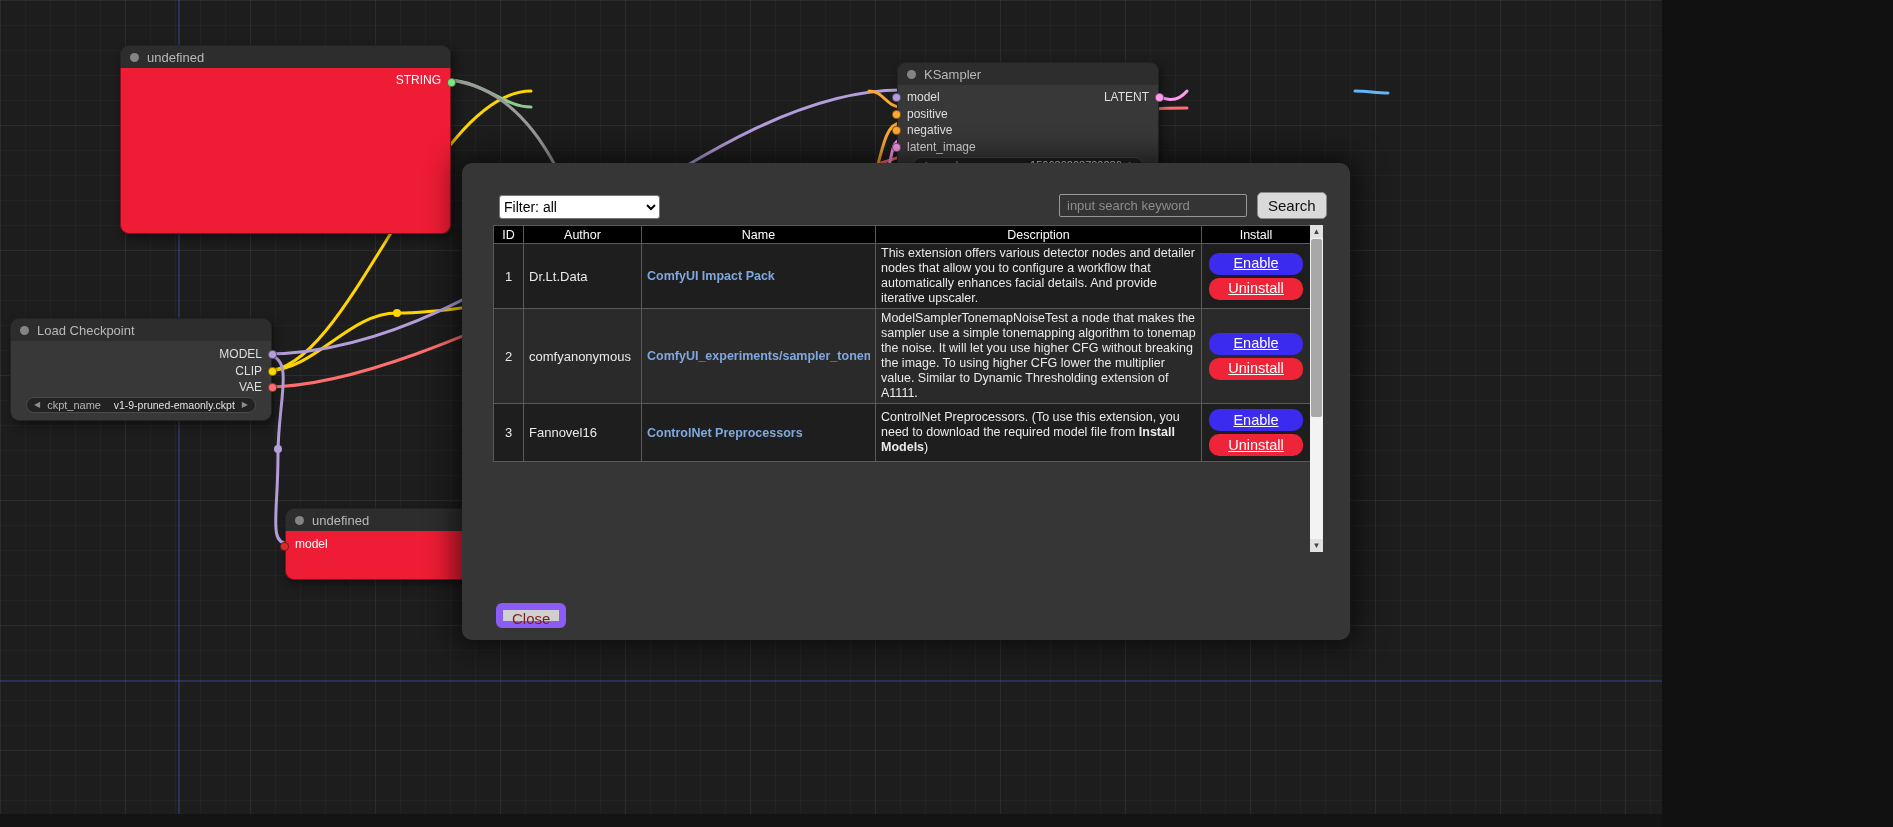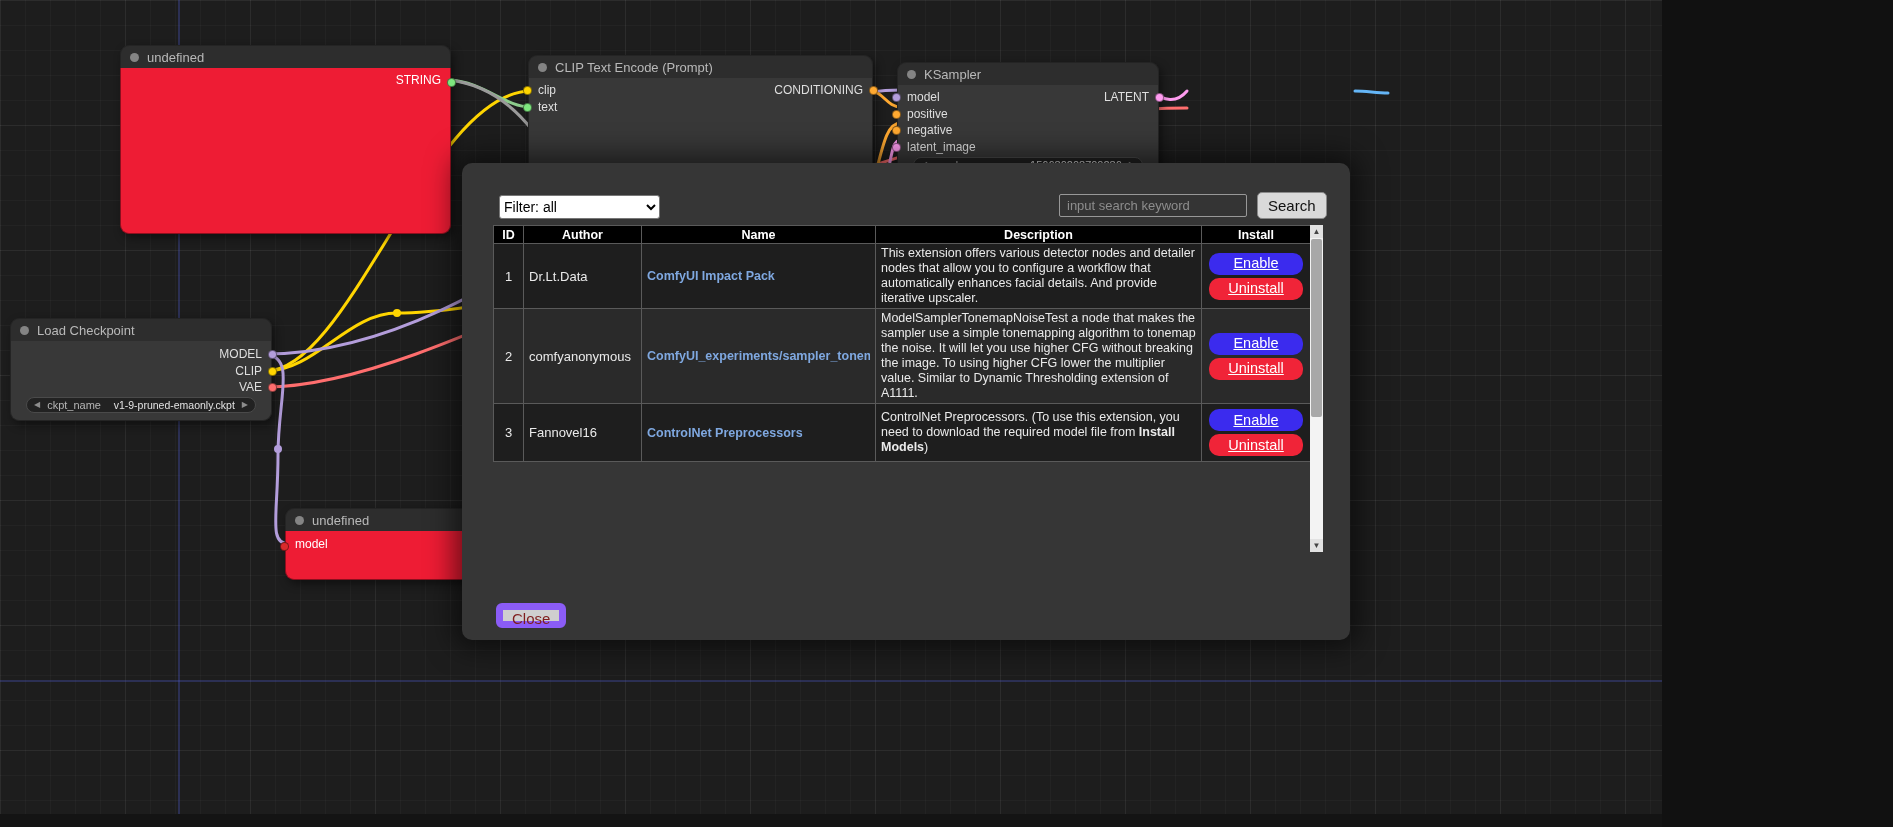--- a/index.html
+++ b/index.html
@@ -44,21 +44,21 @@
     font-family:"Liberation Sans",sans-serif;background:#fff;color:#000;border:1px solid #777;border-radius:3px;}
   .search-input{position:absolute;left:597px;top:31px;width:188px;height:23px;background:#343434;
     border:1px solid #989898;border-radius:2px;color:#ddd;font-size:13px;padding:0 7px;box-sizing:border-box;
     font-family:"Liberation Sans",sans-serif;}
   .search-input::placeholder{color:#8d8d8d;}
   .search-btn{position:absolute;left:795px;top:29px;height:27px;padding:0 10px;font-size:15px;
     background:#d9d9d9;color:#111;border:1px solid #8a8a8a;border-radius:5px;font-family:"Liberation Sans",sans-serif;cursor:pointer;}
 
   .ext-table{position:absolute;left:31px;top:62px;width:817px;border-collapse:collapse;table-layout:fixed;
     color:#eaeaea;font-size:13px;}
-  .ext-table th{background:#000;color:#fff;font-size:12.5px;font-weight:bold;height:17px;
+  .ext-table th{background:#000;color:#fff;font-size:12.5px;font-weight:normal;height:17px;
     border:1px solid #5a5a5a;padding:0;}
   .ext-table td{border:1px solid #5a5a5a;padding:2px 5px;vertical-align:middle;overflow:hidden;}
   .ext-table tbody tr:nth-child(odd){background:#1e1e1e;}
   .ext-table tbody tr:nth-child(even){background:#2a2a2a;}
   .c-id{text-align:center;}
   .c-name a{color:#7fa8e0;font-weight:bold;text-decoration:none;font-size:12.5px;white-space:nowrap;display:block;overflow:hidden;}
   .c-desc{font-size:12.5px;line-height:15px;vertical-align:top;padding:2px 4px;}
   .c-install{text-align:center;}
   .ibtn{display:block;margin:3px auto;width:94px;height:22px;border:none;border-radius:10px;color:#fff;
     font-size:14.5px;line-height:21px;font-family:"Liberation Sans",sans-serif;cursor:pointer;padding:0;text-decoration:underline;}
@@ -105,39 +105,20 @@
       <span class="ndot"></span>
       <span>undefined</span>
     </div>
     <div class="nbody"></div>
     <div class="port out" style="top:28px;">
       <span class="pdot" style="background:#7ee67e;"></span>
       <span>STRING</span>
     </div>
   </div>
 
-  <div class="node" style="left:528px;top:55px;width:345px;height:150px;">
-    <div class="nheader">
-      <span class="ndot"></span>
-      <span>CLIP Text Encode (Prompt)</span>
-    </div>
-    <div class="nbody"></div>
-    <div class="port in" style="top:28px;">
-      <span class="pdot" style="background:#ffd500;"></span>
-      <span>clip</span>
-    </div>
-    <div class="port in" style="top:45px;">
-      <span class="pdot" style="background:#7ee67e;"></span>
-      <span>text</span>
-    </div>
-    <div class="port out" style="top:28px;">
-      <span class="pdot" style="background:#ffa931;"></span>
-      <span>CONDITIONING</span>
-    </div>
-  </div>
 
   <div class="node" style="left:897px;top:62px;width:262px;height:150px;">
     <div class="nheader">
       <span class="ndot"></span>
       <span>KSampler</span>
     </div>
     <div class="nbody"></div>
     <div class="port in" style="top:28px;">
       <span class="pdot" style="background:#b39ddb;"></span>
       <span>model</span>

